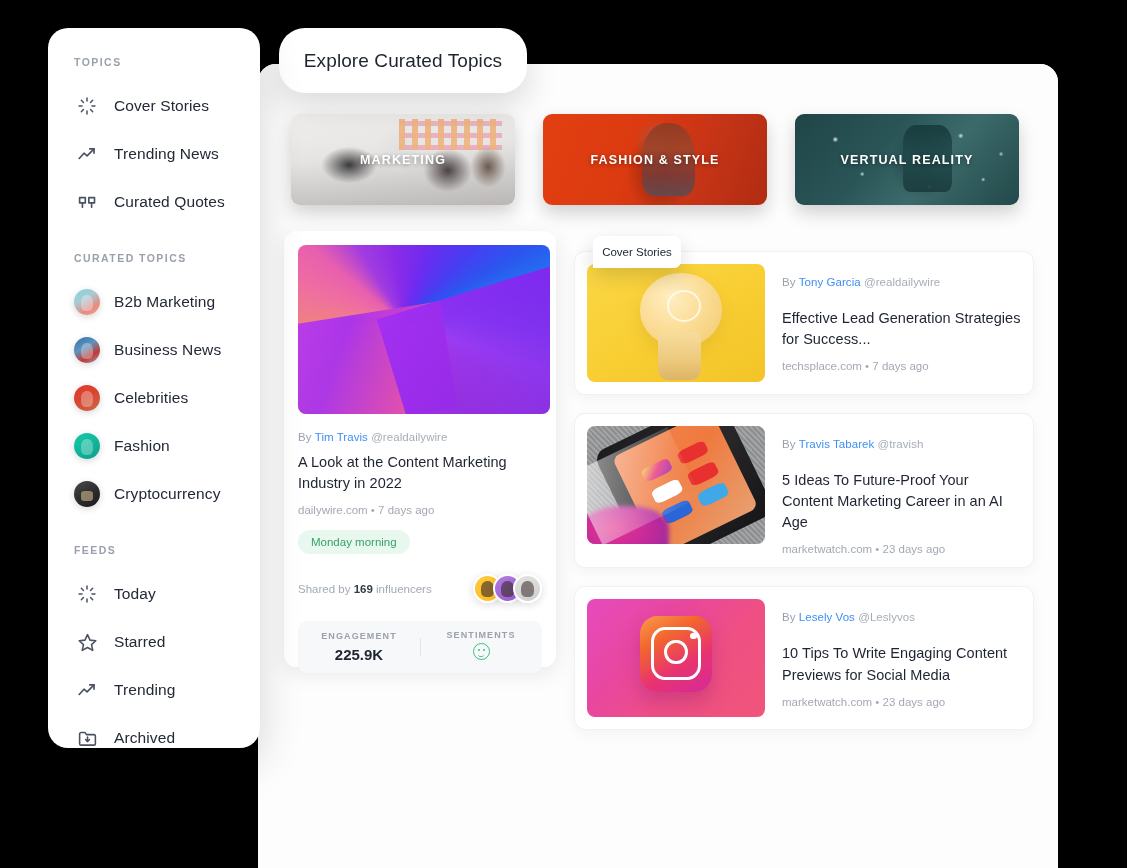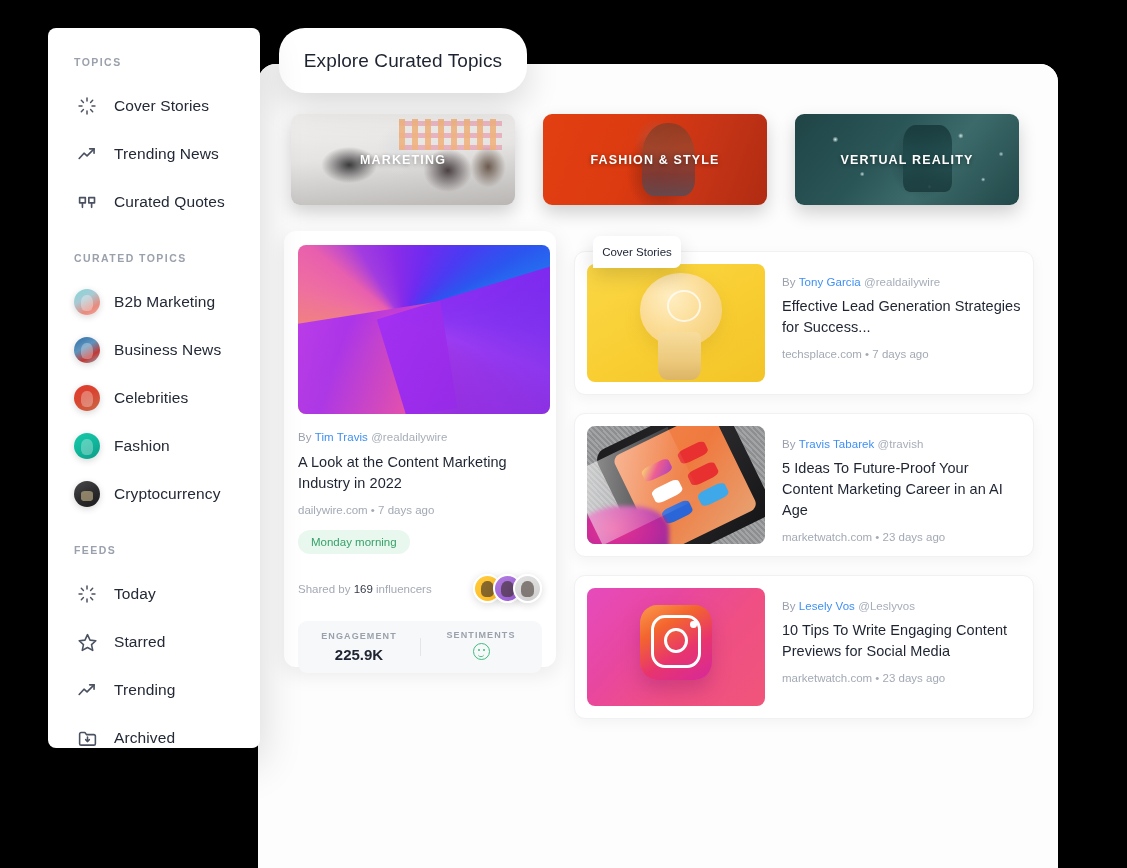--- a/index.html
+++ b/index.html
@@ -62,21 +62,21 @@
   }
 
   
   .sidebar {
     position: absolute;
     left: 48px;
     top: 28px;
     width: 212px;
     height: 720px;
     background: #ffffff;
-    border-radius: 8px;
+    border-radius: 20px;
     box-shadow: 0 16px 44px rgba(0,0,0,0.16);
     padding: 28px 0 0 0;
     z-index: 50;
     overflow: hidden;
   }
   .side-section-label {
     font-size: 10.5px;
     letter-spacing: 1.45px;
     font-weight: 700;
     color: #9aa0ac;
@@ -301,21 +301,21 @@
     font-weight: 500;
   }
 
   .shared-row {
     margin-top: 20px;
     display: flex;
     align-items: center;
     justify-content: space-between;
   }
   .shared-text { font-size: 11.5px; color: #a3a9b4; }
-  .shared-text b { color: #353c49; font-weight: 400; }
+  .shared-text b { color: #353c49; font-weight: 700; }
   .infl-stack { display: flex; }
   .infl {
     width: 29px; height: 29px;
     border-radius: 50%;
     border: 2.5px solid #ffffff;
     margin-left: -9px;
     position: relative;
     overflow: hidden;
     box-shadow: 0 2px 8px rgba(0,0,0,0.14);
   }
@@ -528,21 +528,21 @@
   .th-insta-d {
     position: absolute;
     left: 58%; top: 28%;
     width: 3.6%; height: 5.8%;
     background: #ffffff;
     border-radius: 50%;
   }
 
   .art-body { flex: 1; padding-top: 12px; }
   .art-body .byline { margin-top: 0; }
-  .art-body .art-title { font-size: 14.5px; margin-top: 8px; }
+  .art-body .art-title { font-size: 14.5px; margin-top: 20px; }
   .art-body .art-meta { margin-top: 10px; }
 
   
   .cover-tab {
     position: absolute;
     left: 593px;
     top: 236px;
     width: 88px;
     height: 32px;
     background: #ffffff;

